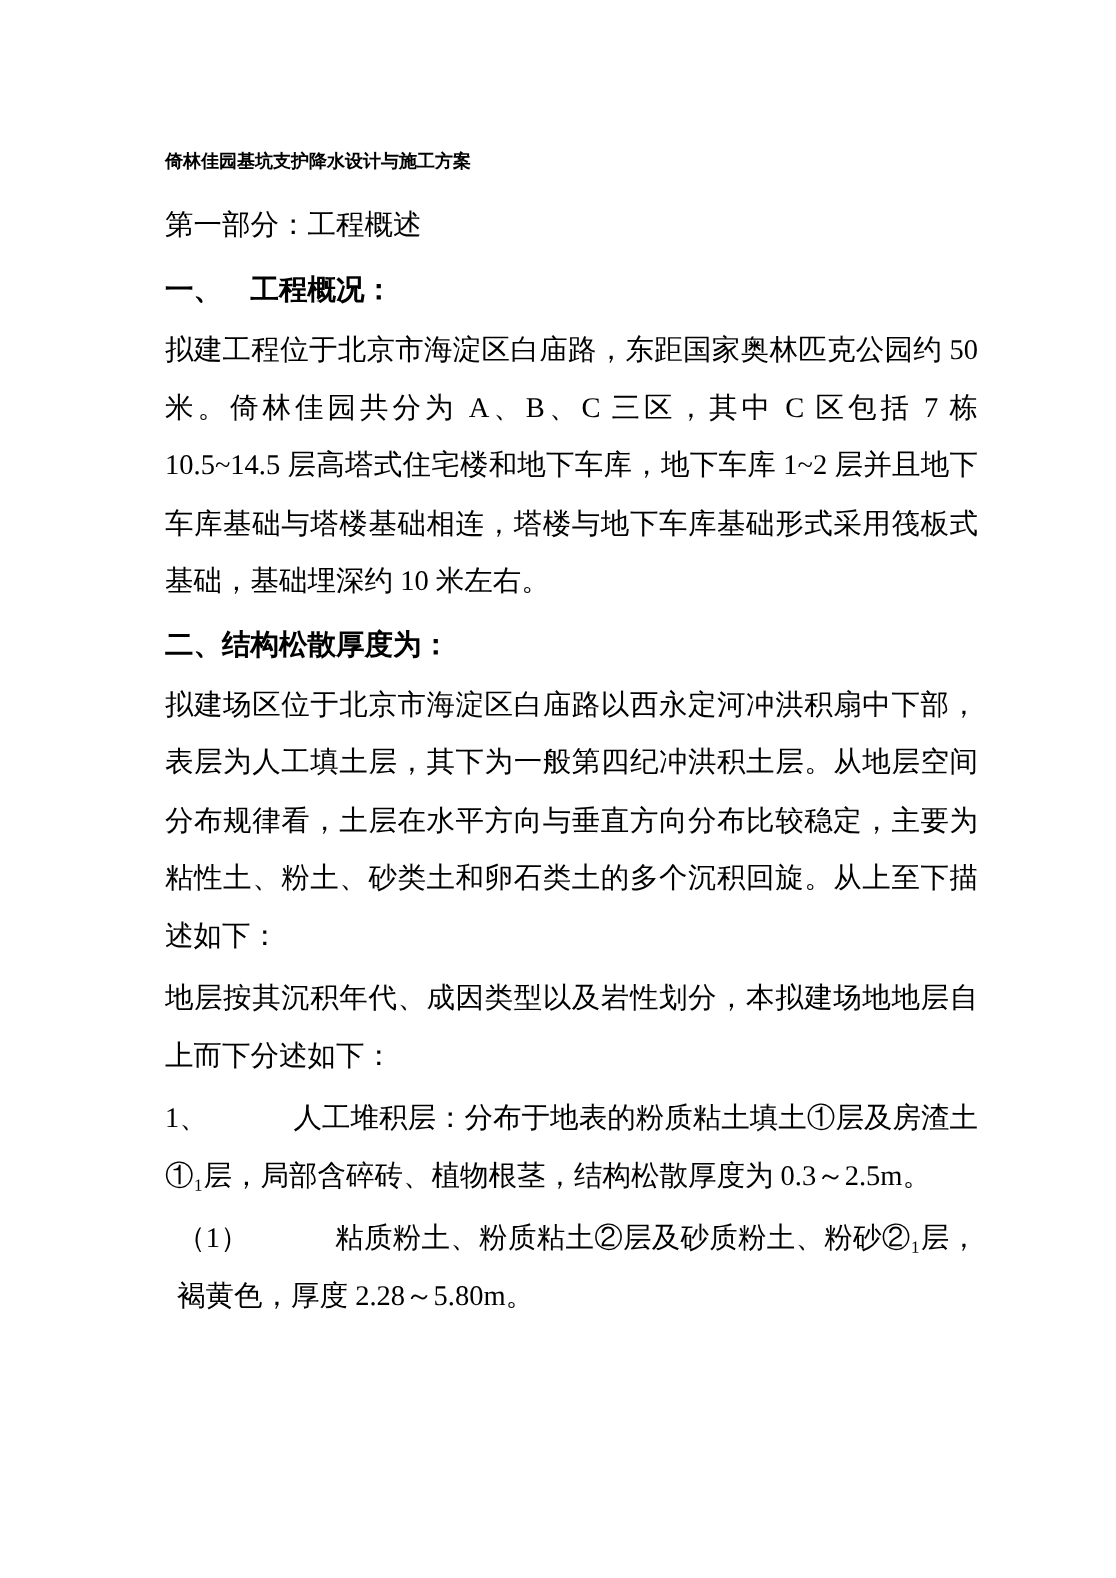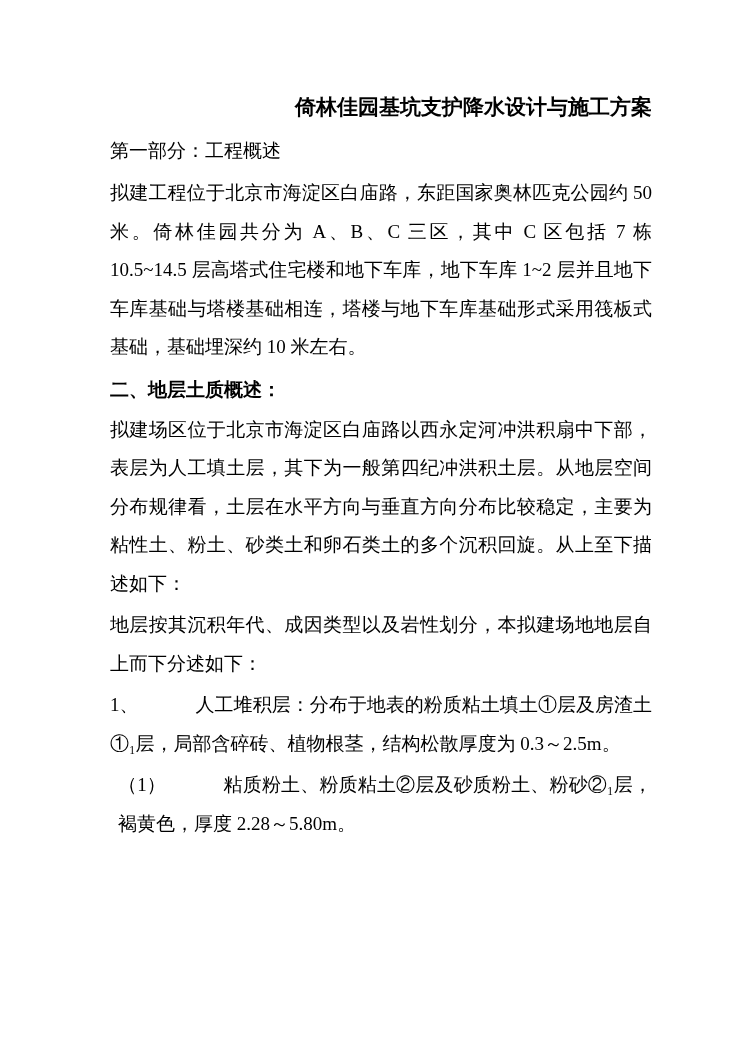--- a/index.html
+++ b/index.html
@@ -15,25 +15,24 @@
     overflow: hidden;
   }
   .page {
     box-sizing: border-box;
     width: 744px;
     height: 1052px;
     padding: 88px 92px 40px 110px;
     background: #ffffff;
   }
   .doc-title {
-    font-size: 21px;
+    font-size: 12px;
     font-weight: bold;
     line-height: 39px;
     margin: 0 0 4px 0;
-    text-align: right;
   }
   .part-heading {
     font-size: 19px;
     font-weight: normal;
     line-height: 39px;
     margin: 0 0 4px 0;
   }
   .section-heading {
     font-size: 19px;
     font-weight: bold;
@@ -65,24 +64,25 @@
 </style>
 </head>
 <body>
 
 <div class="page">
 
   <h1 class="doc-title">倚林佳园基坑支护降水设计与施工方案</h1>
 
   <h2 class="part-heading">第一部分：工程概述</h2>
 
+  <h3 class="section-heading">一、　工程概况：</h3>
 
   <p class="body-para">拟建工程位于北京市海淀区白庙路，东距国家奥林匹克公园约 50 米。倚林佳园共分为 A、B、C 三区，其中 C 区包括 7 栋 10.5~14.5 层高塔式住宅楼和地下车库，地下车库 1~2 层并且地下车库基础与塔楼基础相连，塔楼与地下车库基础形式采用筏板式基础，基础埋深约 10 米左右。</p>
 
-  <h3 class="section-heading">二、地层土质概述：</h3>
+  <h3 class="section-heading">二、结构松散厚度为：</h3>
 
   <p class="body-para">拟建场区位于北京市海淀区白庙路以西永定河冲洪积扇中下部，表层为人工填土层，其下为一般第四纪冲洪积土层。从地层空间分布规律看，土层在水平方向与垂直方向分布比较稳定，主要为粘性土、粉土、砂类土和卵石类土的多个沉积回旋。从上至下描述如下：</p>
 
   <p class="body-para">地层按其沉积年代、成因类型以及岩性划分，本拟建场地地层自上而下分述如下：</p>
 
   <p class="list-para">1、　　　人工堆积层：分布于地表的粉质粘土填土①层及房渣土①₁层，局部含碎砖、植物根茎，结构松散厚度为 0.3～2.5m。</p>
 
 
   <p class="sub-list-para">（1）　　　粘质粉土、粉质粘土②层及砂质粉土、粉砂②₁层，褐黄色，厚度 2.28～5.80m。</p>
 

